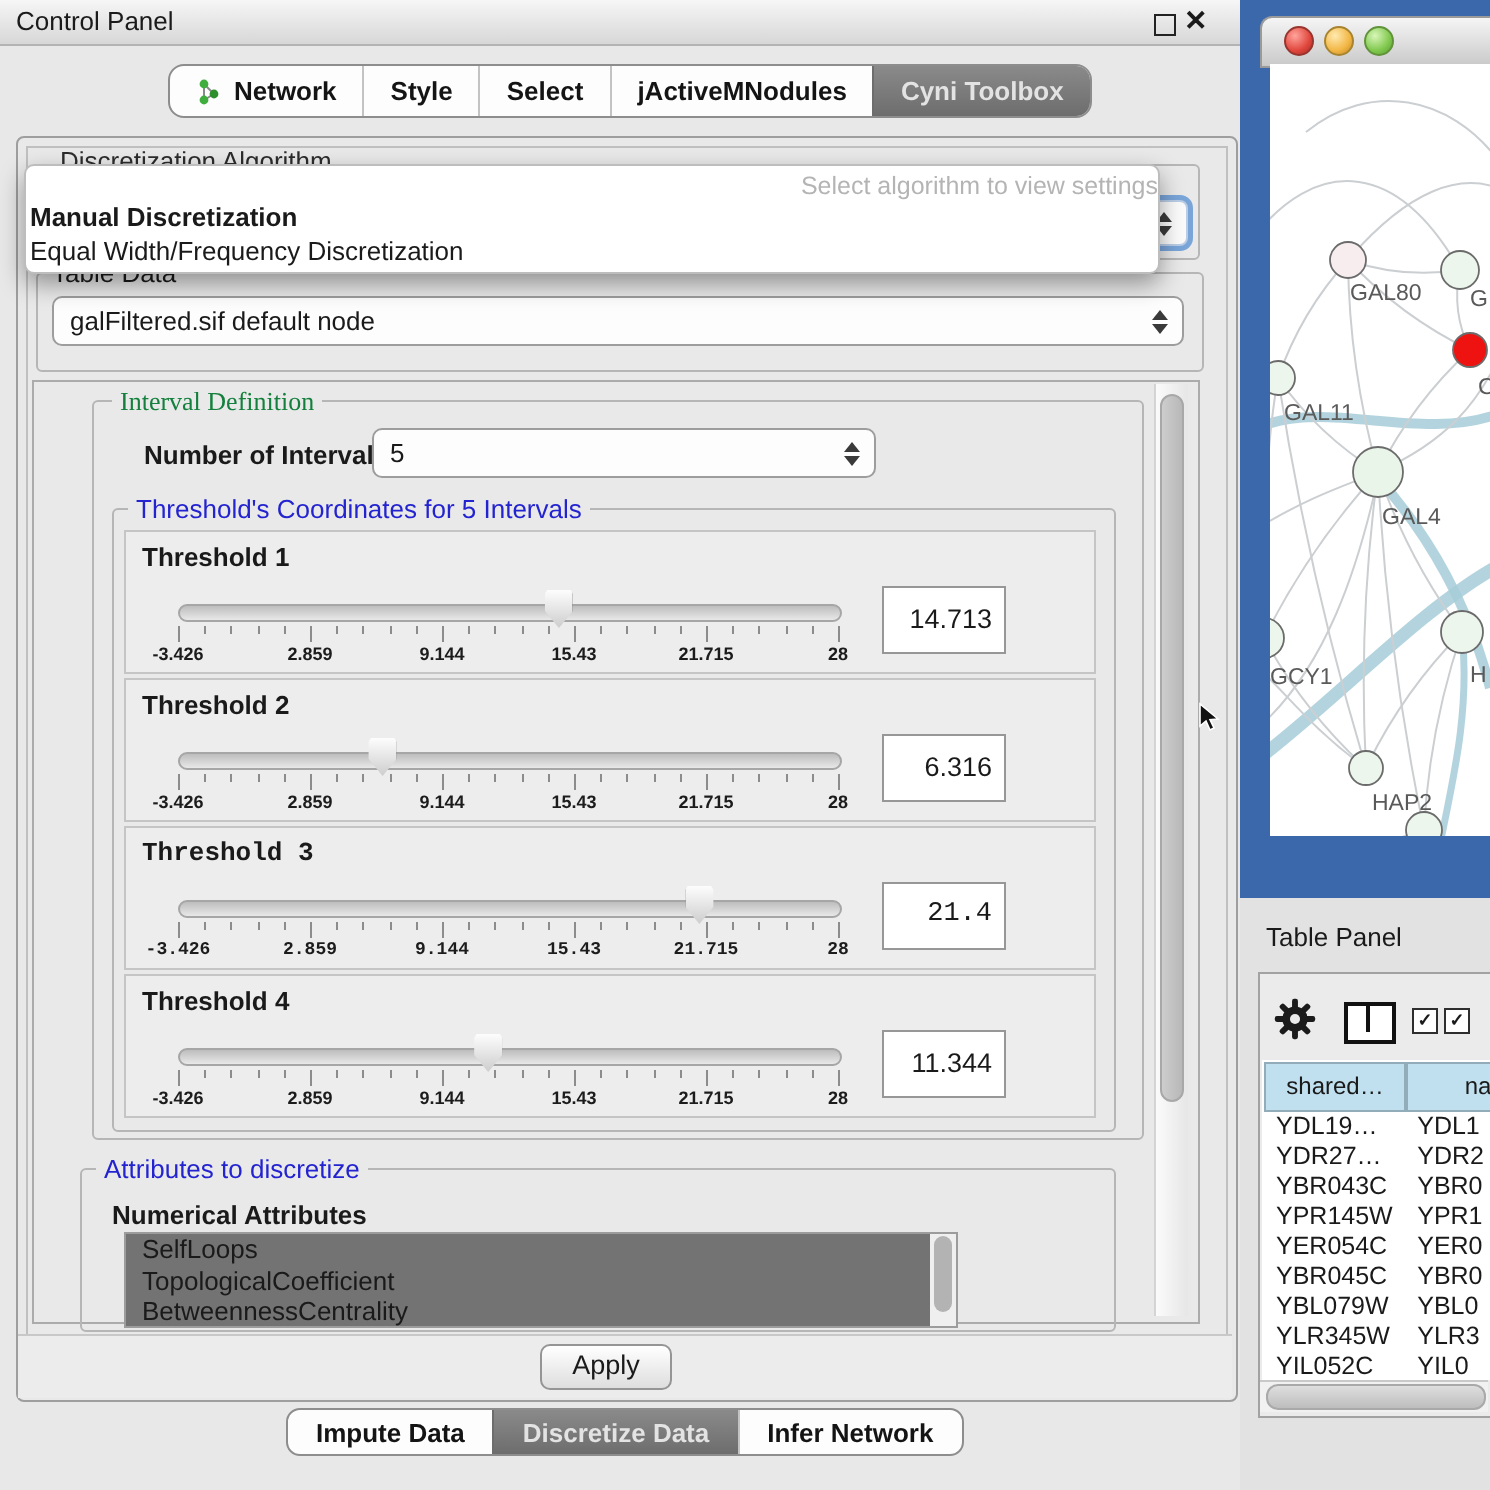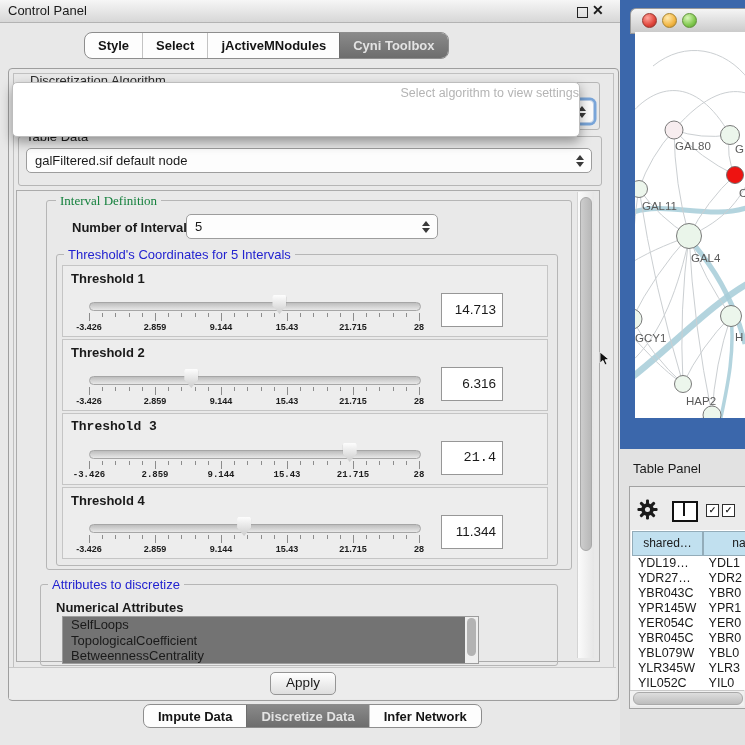--- a/index.html
+++ b/index.html
@@ -130,20 +130,31 @@
 <body>
 
 <div class="abs" id="titlebar">
   <div class="abs" id="title-text">Control Panel</div>
   <div class="abs" id="float-icon"></div>
   <div class="abs" id="close-icon">✕</div>
 </div>
 
 <div class="abs segctl" id="top-tabs">
     <div class="seg">
+      <svg width="13" height="14" viewBox="0 0 13 14">
+        <line x1="4" y1="3" x2="9" y2="8" stroke="#8a8a8a"></line>
+        <line x1="4" y1="11" x2="9" y2="8" stroke="#8a8a8a"></line>
+        <line x1="4" y1="3" x2="4" y2="11" stroke="#8a8a8a"></line>
+        <circle cx="4" cy="3" r="2.2" fill="#3fae3f"></circle>
+        <circle cx="4" cy="11" r="2.2" fill="#3fae3f"></circle>
+        <circle cx="9" cy="8" r="2.2" fill="#2c8f2c"></circle>
+      </svg>
+      <span>Network</span>
+    </div>
+    <div class="seg">
       <span>Style</span>
     </div>
     <div class="seg">
       <span>Select</span>
     </div>
     <div class="seg">
       <span>jActiveMNodules</span>
     </div>
     <div class="seg selected">
       <span>Cyni Toolbox</span>
@@ -157,20 +168,24 @@
 <div class="abs group-label" id="algo-label">Discretization Algorithm</div>
 <div class="abs" id="algo-stepper">
   <div class="arrows">
       <div class="arr-up"></div>
       <div class="arr-down"></div>
     </div>
 </div>
 
 <div class="abs" id="popup">
   <div class="popup-hint">Select algorithm to view settings</div>
+  <div id="popup-options">
+      <div class="popup-opt bold">Manual Discretization</div>
+      <div class="popup-opt">Equal Width/Frequency Discretization</div>
+    </div>
 </div>
 
 <div class="abs group" id="tabledata-group"></div>
 <div class="abs group-label" id="tabledata-label">Table Data</div>
 <div class="abs combo" id="tabledata-combo">
   <span>galFiltered.sif default node</span>
   <div class="arrows">
       <div class="arr-up"></div>
       <div class="arr-down"></div>
     </div>

